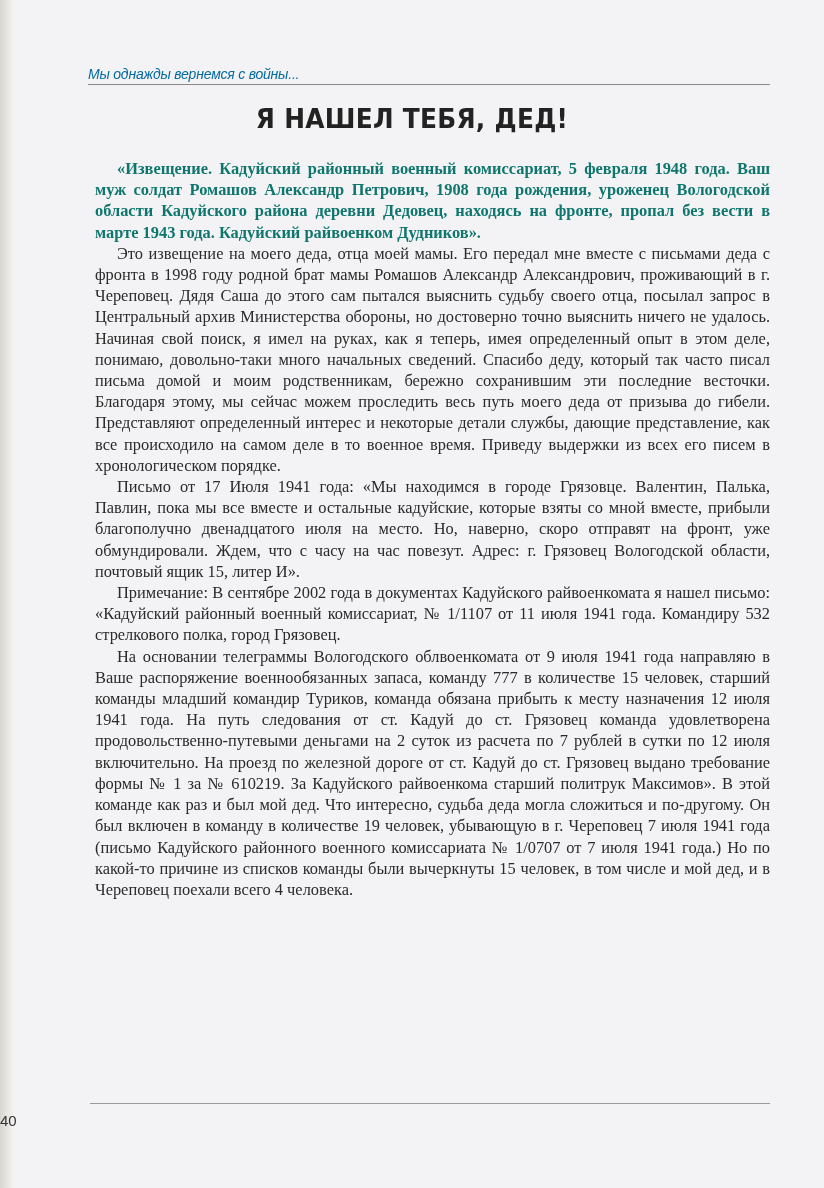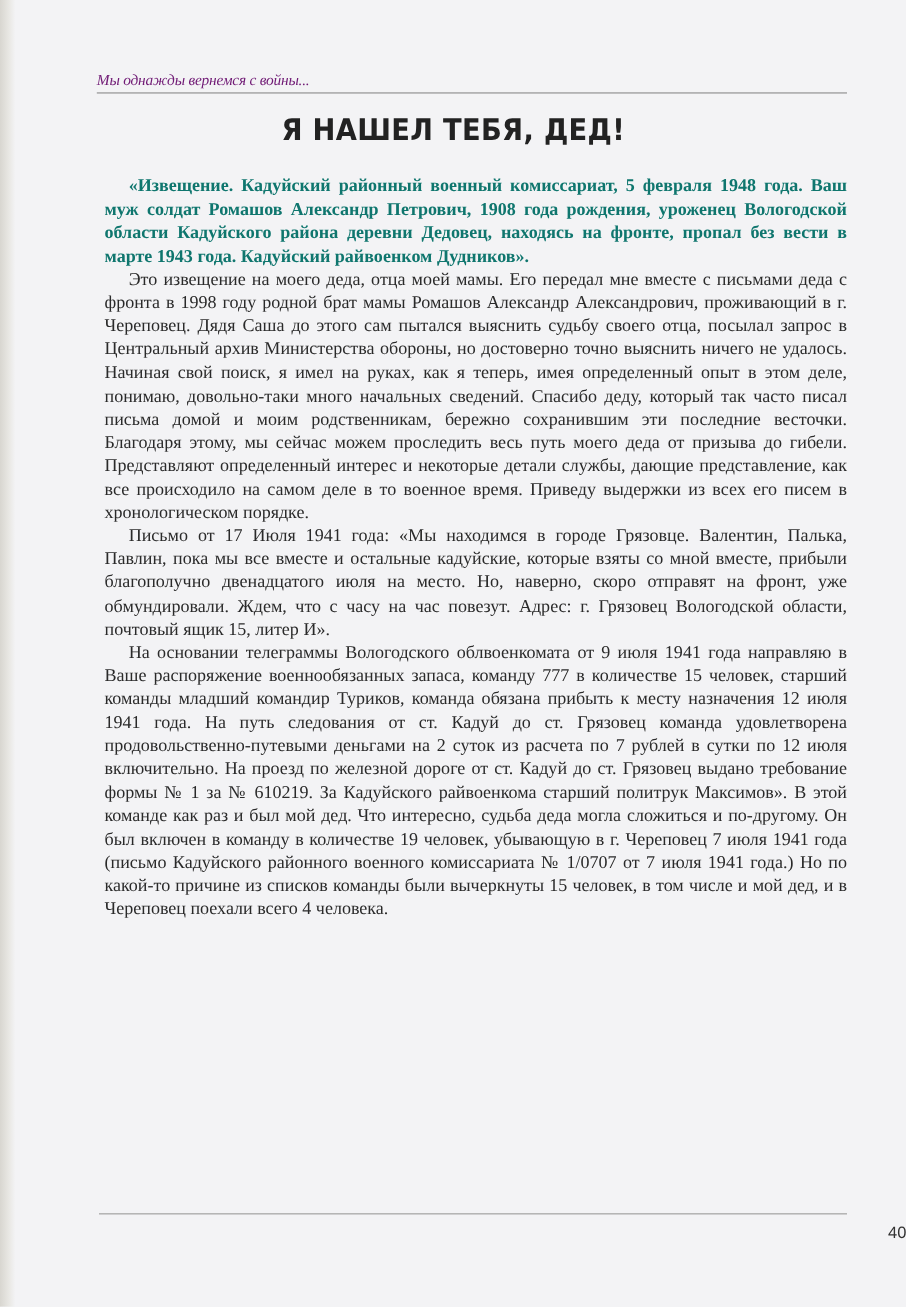--- a/index.html
+++ b/index.html
@@ -13,57 +13,58 @@
   .spine {
     position: absolute; left: 0; top: 0; bottom: 0; width: 14px;
     background: linear-gradient(to right, #d8d6d0 0%, #e9e8e4 60%, #f3f3f5 100%);
   }
   .running-head {
     position: absolute; left: 88px; top: 64px; width: 682px; height: 20px;
     border-bottom: 1.5px solid #8a8a8a;
   }
   .running-head span {
     position: absolute; left: 0; bottom: 2px;
-    font-family: Liberation Serif, serif; font-style: italic;
-    font-size: 14px; color: #701a75; letter-spacing: -0.2px;
+    font-family: Liberation Sans, sans-serif; font-style: italic;
+    font-size: 14px; color: #0369a1; letter-spacing: -0.2px;
   }
   .title {
     position: absolute; left: 0; right: 0; top: 103px; text-align: center;
     font-family: "DejaVu Sans", sans-serif; font-weight: bold;
     font-size: 27px; color: #222; letter-spacing: 0.3px;
     transform: scaleX(0.92);
   }
   .body-text {
     position: absolute; left: 95px; top: 158px; width: 675px;
     font-size: 16.4px; line-height: 21.2px; text-align: justify;
     hyphens: manual;
   }
   .body-text p { margin: 0; text-indent: 22px; }
   .body-text p.lead { font-weight: bold; color: #0f766e; }
   .footer-rule {
     position: absolute; left: 90px; width: 680px; top: 1103px;
     border-top: 1.5px solid #9a9a9a;
   }
   .page-number {
-    position: absolute; left: 0; right: 0; top: 1112px; text-align: right;
+    position: absolute; left: 0; right: 0; top: 1112px; text-align: left;
     font-family: "Liberation Sans", sans-serif; font-size: 15px; color: #333;
   }
 </style>
 </head>
 <body>
 
 <div class="spine"></div>
 
 <div class="running-head">
   <span>Мы однажды вернемся с войны...</span>
 </div>
 
 <div class="title">Я НАШЕЛ ТЕБЯ, ДЕД!</div>
 
 <div class="body-text">
   <p class="lead">«Извещение. Кадуйский районный военный комиссариат, 5 февраля 1948 года. Ваш муж солдат Ромашов Александр Петрович, 1908 года рождения, уроженец Вологодской области Кадуйского района деревни Дедовец, находясь на фронте, пропал без вести в марте 1943 года. Кадуйский райвоенком Дудников».</p>
   <p>Это извещение на моего деда, отца моей мамы. Его передал мне вместе с письмами деда с фронта в 1998 году родной брат мамы Ромашов Александр Александрович, проживающий в г. Череповец. Дядя Саша до этого сам пытался выяснить судьбу своего отца, посылал запрос в Центральный архив Министерства обороны, но достоверно точно выяснить ничего не удалось. Начиная свой поиск, я имел на руках, как я теперь, имея определенный опыт в этом деле, понимаю, довольно-таки много начальных сведений. Спасибо деду, который так часто писал письма домой и моим родственникам, бережно сохранившим эти последние весточки. Благодаря этому, мы сейчас можем проследить весь путь моего деда от призыва до гибели. Представляют определенный интерес и некоторые детали службы, дающие представление, как все происходило на самом деле в то военное время. Приведу выдержки из всех его писем в хронологическом порядке.</p>
   <p>Письмо от 17 Июля 1941 года: «Мы находимся в городе Грязовце. Валентин, Палька, Павлин, пока мы все вместе и остальные кадуйские, которые взяты со мной вместе, прибыли благополучно двенадцатого июля на место. Но, наверно, скоро отправят на фронт, уже обмундировали. Ждем, что с часу на час повезут. Адрес: г. Грязовец Вологодской области, почтовый ящик 15, литер И».</p>
+  <p>Примечание: В сентябре 2002 года в документах Кадуйского райвоенкомата я нашел письмо: «Кадуйский районный военный комиссариат, № 1/1107 от 11 июля 1941 года. Командиру 532 стрелкового полка, город Грязовец.</p>
   <p>На основании телеграммы Вологодского облвоенкомата от 9 июля 1941 года направляю в Ваше распоряжение военнообязанных запаса, команду 777 в количестве 15 человек, старший команды младший командир Туриков, команда обязана прибыть к месту назначения 12 июля 1941 года. На путь следования от ст. Кадуй до ст. Грязовец команда удовлетворена продовольственно-путевыми деньгами на 2 суток из расчета по 7 рублей в сутки по 12 июля включительно. На проезд по железной дороге от ст. Кадуй до ст. Грязовец выдано требование формы № 1 за № 610219. За Кадуйского райвоенкома старший политрук Максимов». В этой команде как раз и был мой дед. Что интересно, судьба деда могла сложиться и по-другому. Он был включен в команду в количестве 19 человек, убывающую в г. Череповец 7 июля 1941 года (письмо Кадуйского районного военного комиссариата № 1/0707 от 7 июля 1941 года.) Но по какой-то причине из списков команды были вычеркнуты 15 человек, в том числе и мой дед, и в Череповец поехали всего 4 человека.</p>
 </div>
 
 <div class="footer-rule"></div>
 <div class="page-number">40</div>
 
 </body></html>

